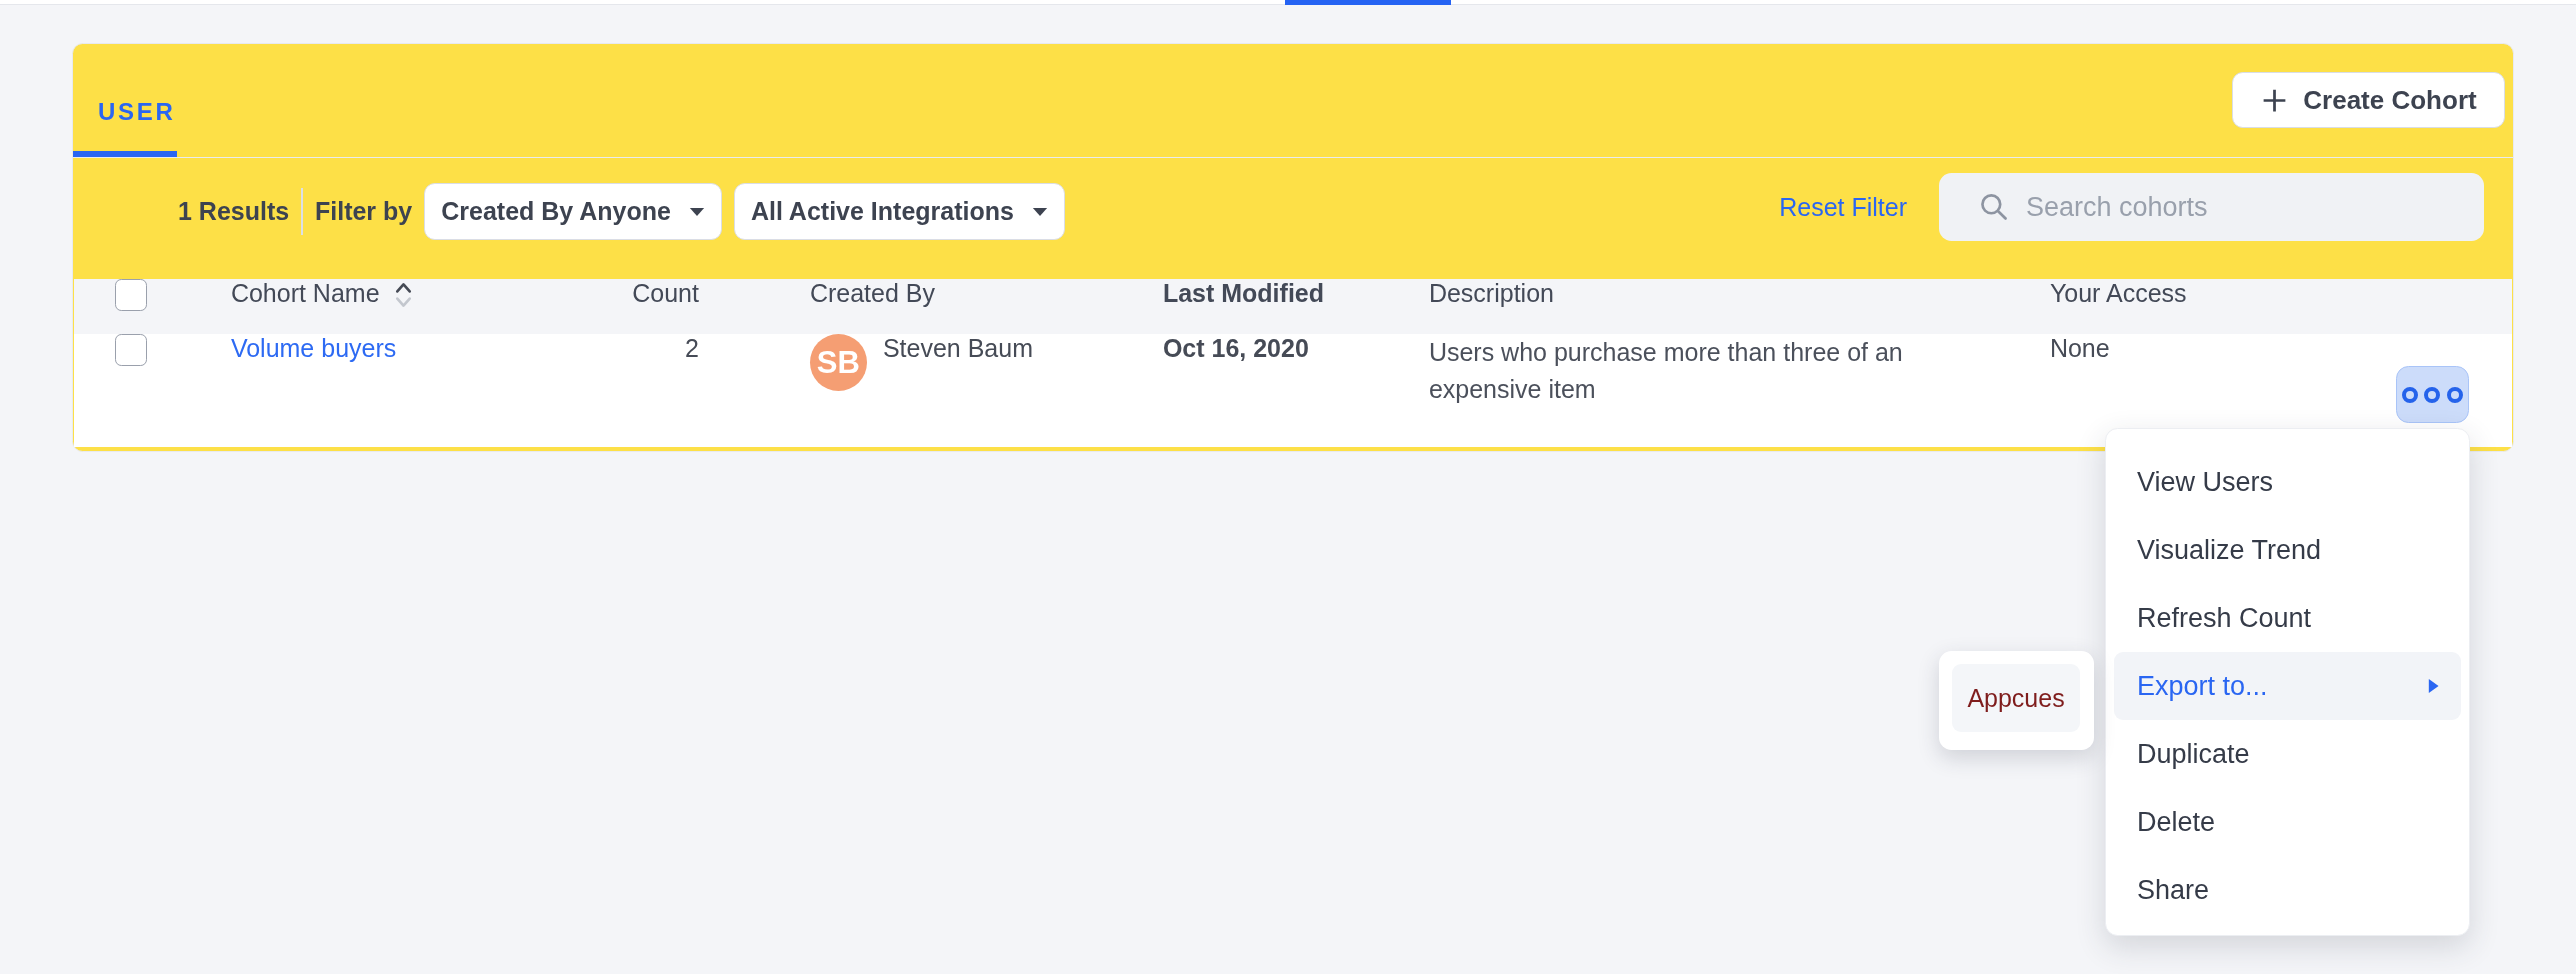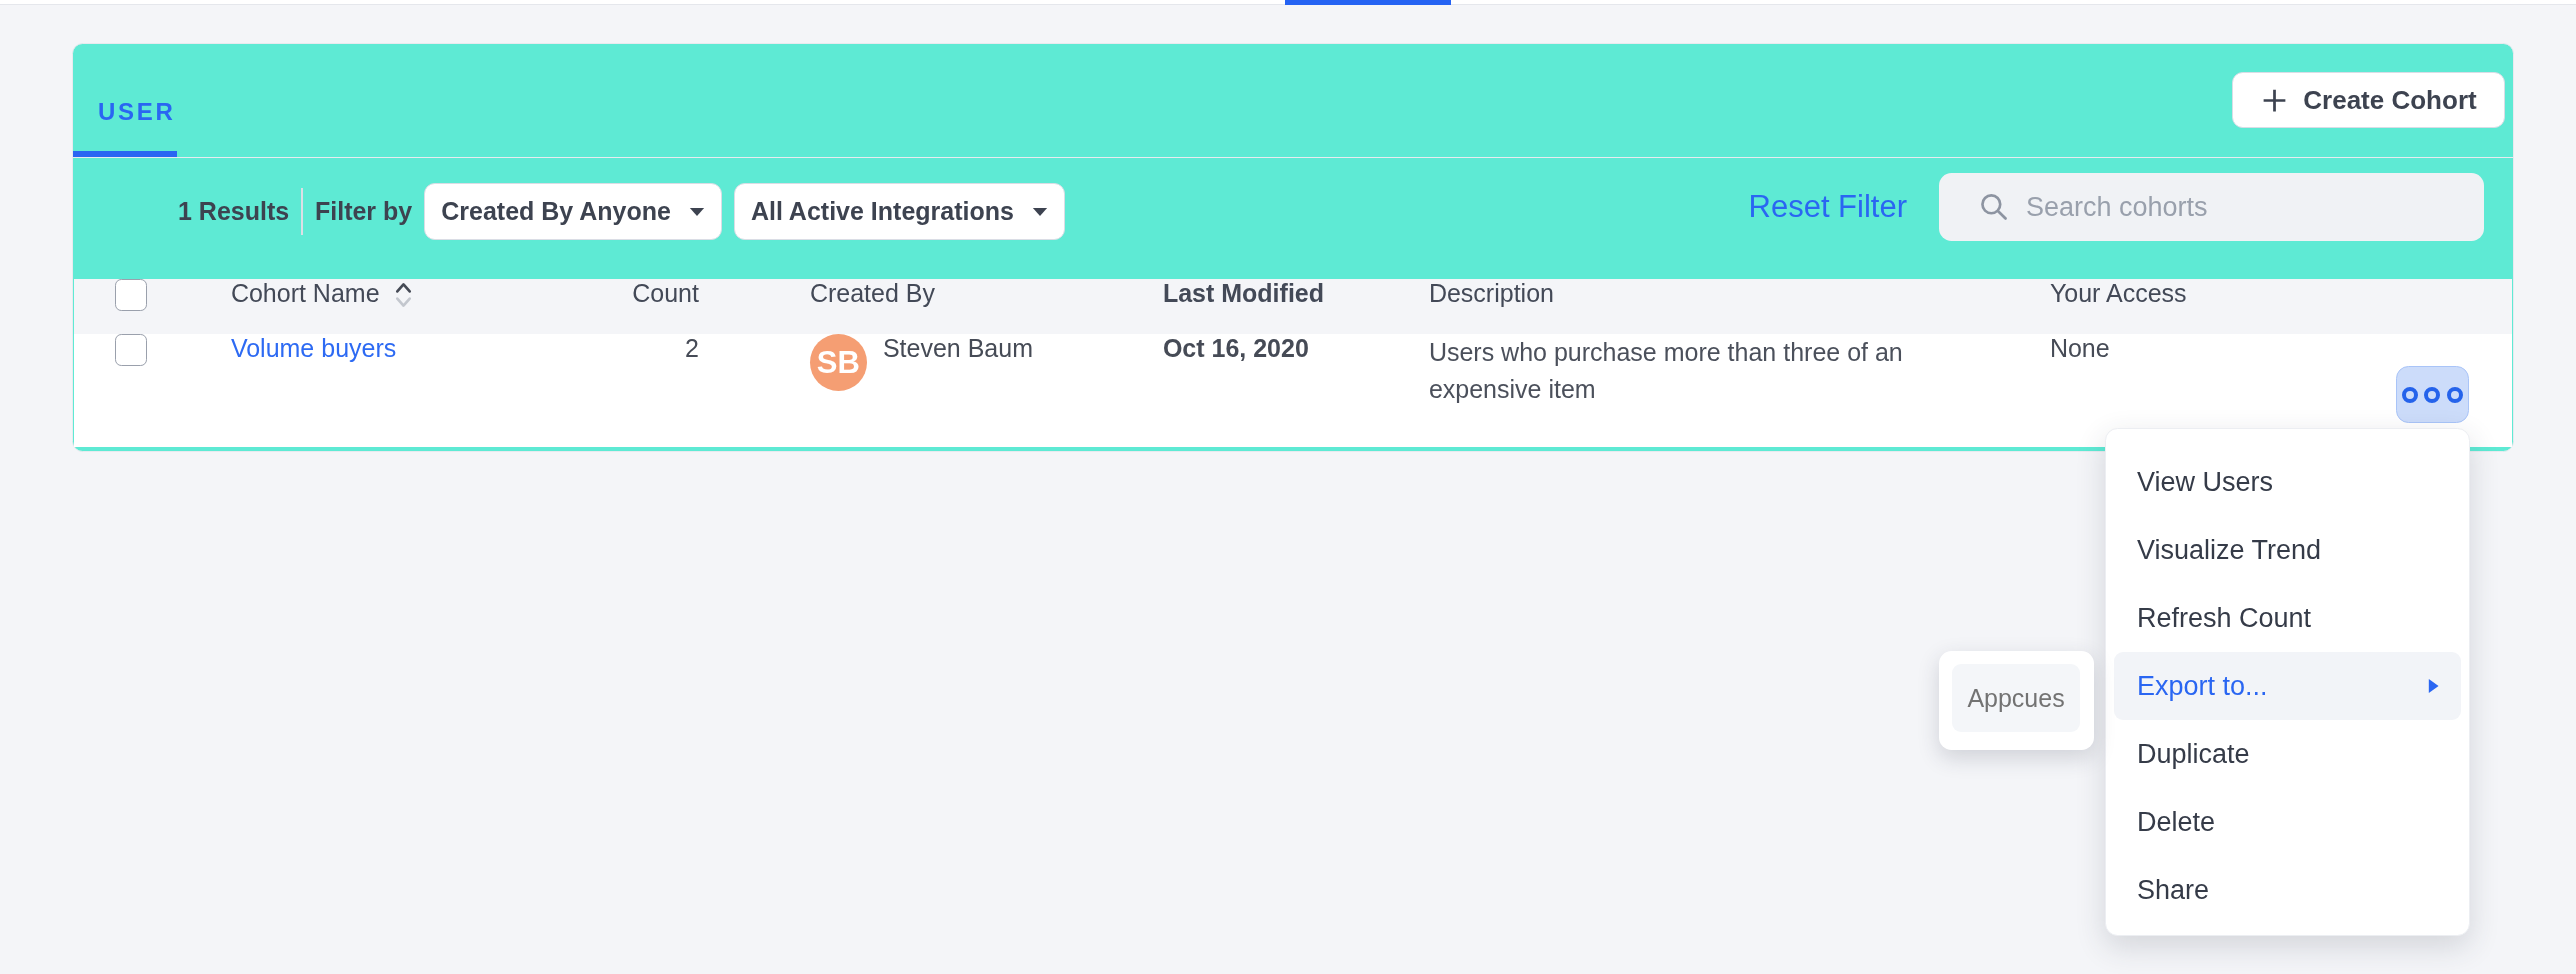--- a/index.html
+++ b/index.html
@@ -11,21 +11,21 @@
     color:#3d4350;
     overflow:hidden;
   }
   
   .topstrip { position:absolute; top:0; left:0; width:2576px; height:4.5px; background:#ffffff; border-bottom:0.9px solid #e5e7ec; }
   .top-indicator { position:absolute; top:0; left:1285px; width:166px; height:4.5px; background:#2563f3; }
 
   
   .card {
     position:absolute; left:72px; top:43px; width:2442px; height:409px;
-    background:#5eead4; border:0.9px solid #e8eaef; border-radius:10.7px;
+    background:#fde047; border:0.9px solid #e8eaef; border-radius:10.7px;
   }
   .tab-label {
     position:absolute; left:25px; top:54px;
     font-size:24px; font-weight:bold; letter-spacing:2.7px; color:#2a66f2;
   }
   .tab-underline { position:absolute; left:0; top:107px; width:104px; height:6.3px; background:#2a66f2; }
   .tabs-border { position:absolute; left:0; top:113px; width:2440px; height:0.9px; background:#e9ebef; }
 
   .create-btn {
     position:absolute; left:2159px; top:28px; height:56px;
@@ -44,21 +44,21 @@
   .filterby { font-size:25px; font-weight:bold; color:#3d4350; }
   .dropdown-btn {
     height:57px; display:flex; align-items:center; gap:18px; padding:0 16px;
     background:#fff; border:1.8px solid #dadde5; border-radius:10.7px;
     font-size:25px; font-weight:bold; color:#3d4350; cursor:pointer;
   }
   .filter-right {
     position:absolute; top:129px; right:29px; height:68px;
     display:flex; align-items:center; gap:32px;
   }
-  .reset-link { font-size:31px; color:#2a66f2; cursor:pointer; }
+  .reset-link { font-size:25px; color:#2a66f2; cursor:pointer; }
   .searchbox {
     width:545px; height:68px; background:#f0f2f5; border-radius:12.5px;
     display:flex; align-items:center; gap:16px; padding:0 39px;
   }
   .searchbox input {
     border:none; outline:none; background:transparent; width:430px;
     font-family:"Liberation Sans", sans-serif; font-size:27px; color:#5a606c;
   }
   .searchbox input::placeholder { color:#99a0ac; }
 
@@ -117,21 +117,21 @@
   
   .submenu {
     position:absolute; left:1939px; top:651px; width:155px; height:99px;
     background:#fff; border-radius:12.5px;
     box-shadow:0 7.2px 21.5px rgba(45,52,70,0.18);
     padding:13.4px 14.3px 17px 13.4px; z-index:11;
   }
   .submenu-item {
     width:100%; height:68px; background:#f4f6f9; border-radius:9px;
     display:flex; align-items:center; justify-content:center;
-    font-size:25px; color:#737373; cursor:pointer;
+    font-size:25px; color:#7f1d1d; cursor:pointer;
   }
   svg { display:block; }
 </style>
 </head>
 <body>
 
 <div class="topstrip">
   <div class="top-indicator"></div>
 </div>
 

